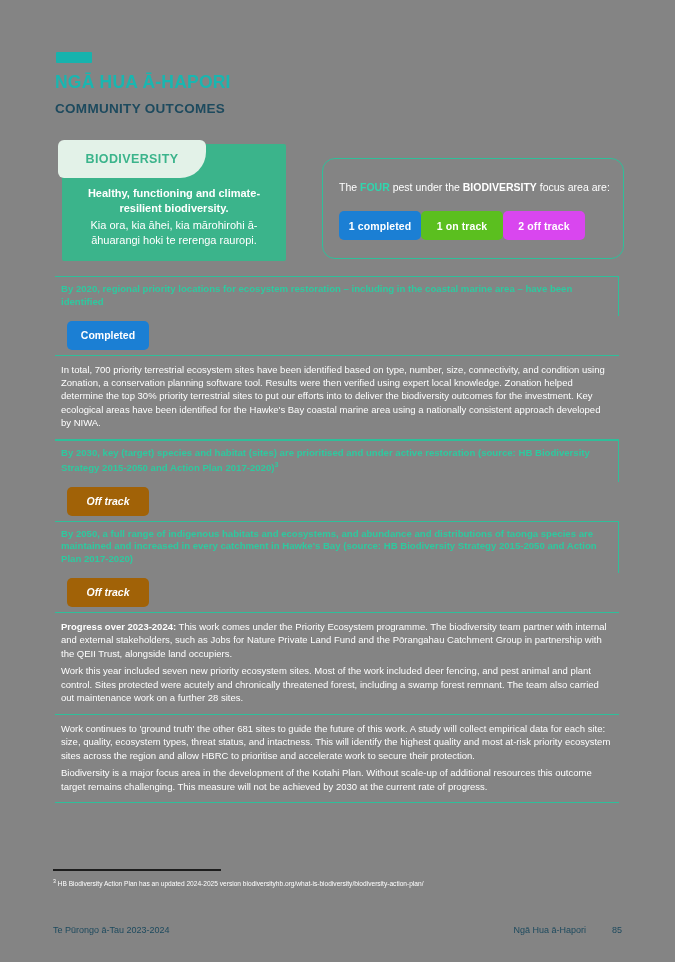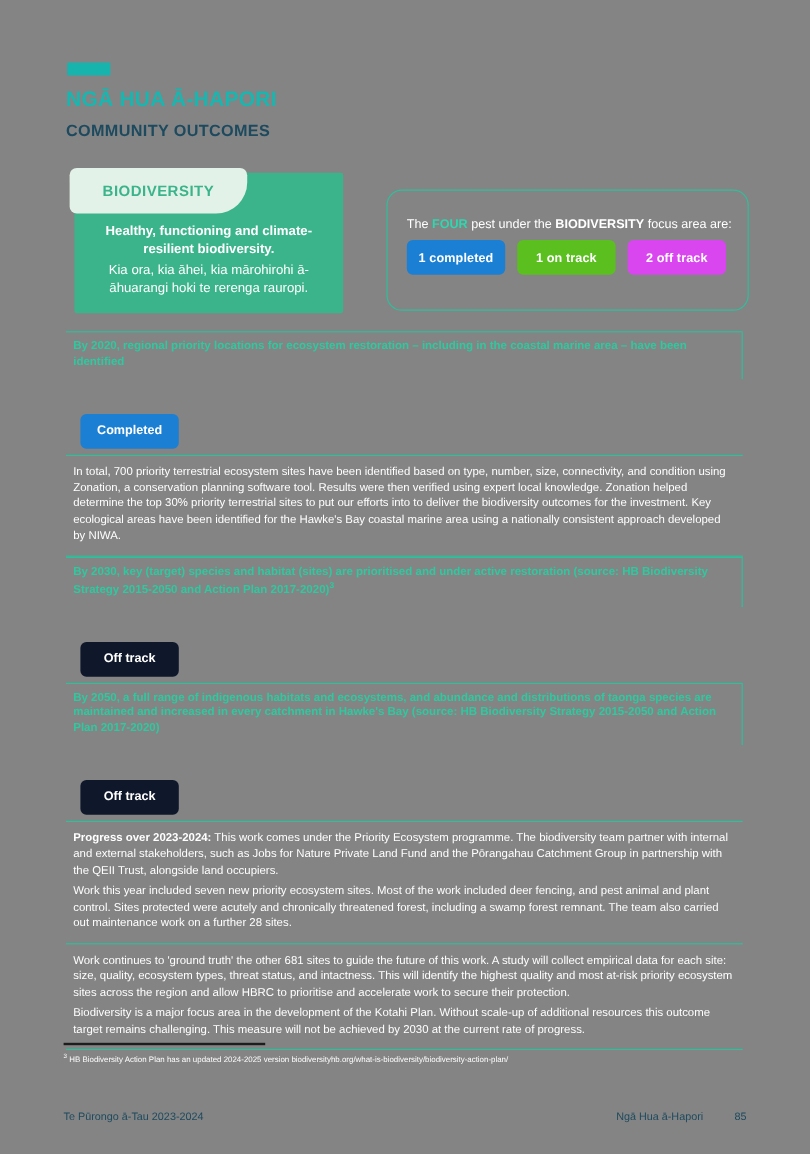--- a/index.html
+++ b/index.html
@@ -125,23 +125,22 @@
     font-size: 10.5px;
     color: #ffffff;
     white-space: nowrap;
   }
   .kpi-intro .hl { font-weight: bold; color: #2fd6ae; }
   .kpi-intro .bd { font-weight: bold; color: #ffffff; }
 
   .kpi-pills {
     position: absolute;
     left: 16px;
-    top: 41px;
-    display: flex;
-    gap: 10px;
+    top: 52px;
+    display: flex;
   }
 
   .pill {
     width: 82px;
     height: 29px;
     border-radius: 5px;
     display: flex;
     align-items: center;
     justify-content: center;
     font-size: 10.5px;
@@ -192,24 +191,23 @@
   .badge {
     width: 82px;
     height: 29px;
     border-radius: 5px;
     display: flex;
     align-items: center;
     justify-content: center;
     font-size: 10.5px;
     font-weight: bold;
     color: #ffffff;
-    margin-top: 24px;
   }
   .badge.completed { background: #1b7fd4; }
-  .badge.offtrack  { background: #0f172a; }
+  .badge.offtrack  { background: #a16207; font-style: italic; }
 
   .body-block {
     border-bottom: 1.3px solid #2fbf9a;
     padding: 7px 8px 9px 6px;
   }
 
   .para {
     font-size: 9.5px;
     line-height: 1.42;
     color: #ffffff;

